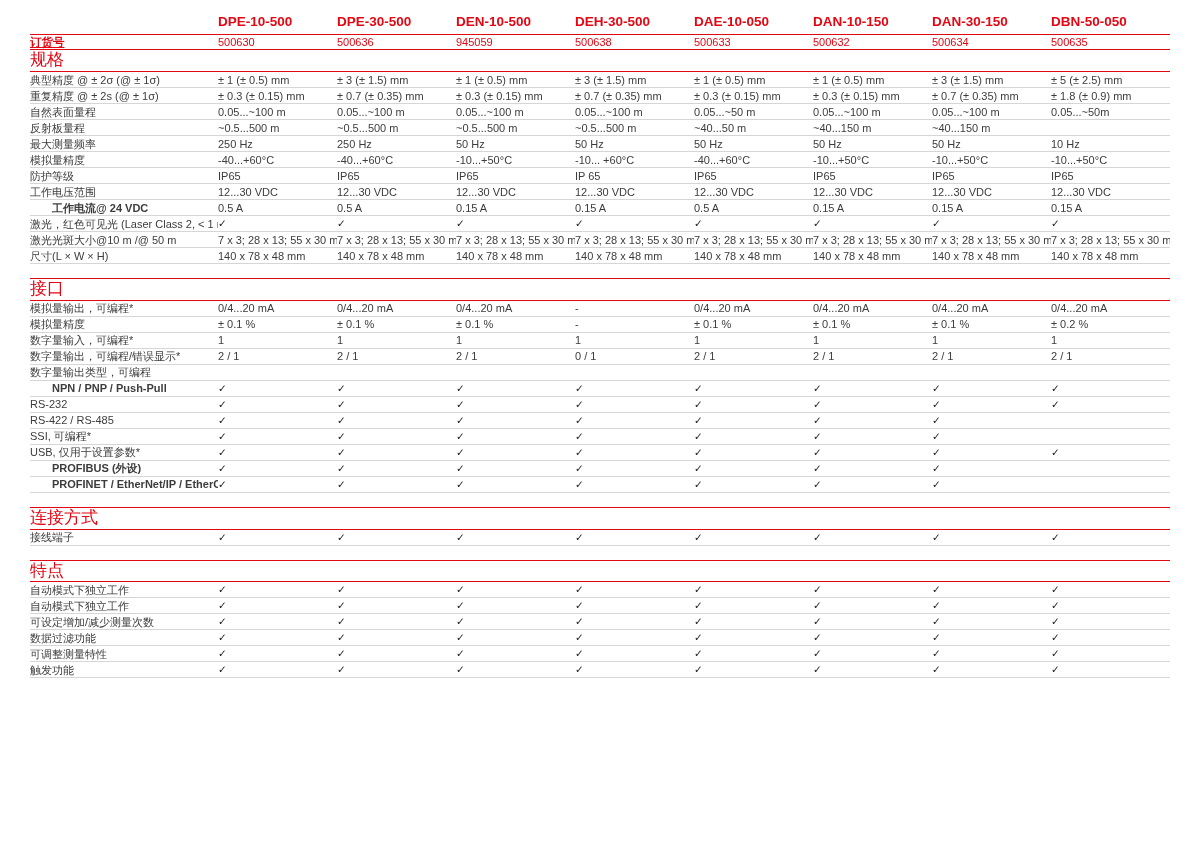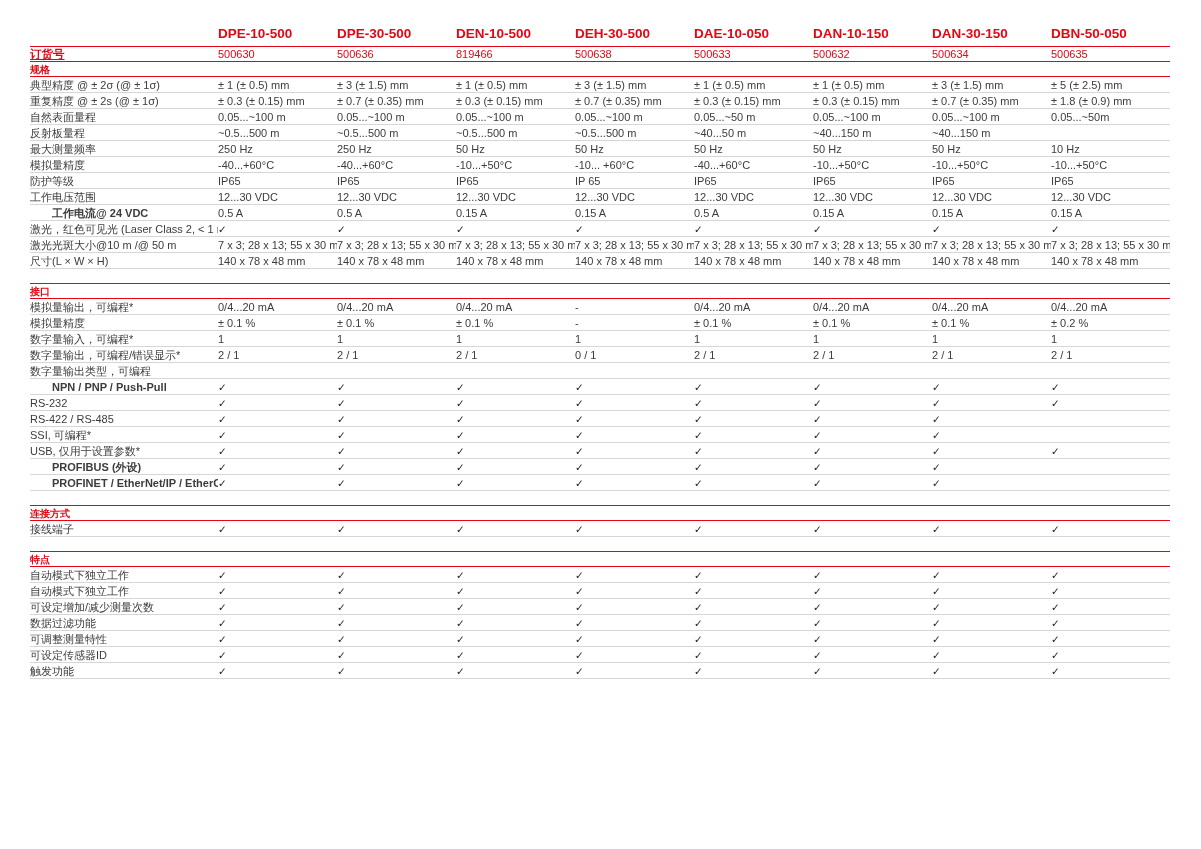--- a/index.html
+++ b/index.html
@@ -5,41 +5,41 @@
   :root { --red: #e30613; --ink: #3c3c3c; --line: #d6d6d6; }
   * { margin: 0; padding: 0; box-sizing: border-box; }
   html, body { background: #ffffff; }
   body {
     width: 1201px; height: 849px; overflow: hidden;
     font-family: "Liberation Sans", "DejaVu Sans", sans-serif;
     color: var(--ink);
   }
   table.spec-table {
     border-collapse: collapse; table-layout: fixed;
-    width: 1140px; margin: 26px 0 0 30px;
+    width: 1140px; margin: 14px 0 0 30px;
   }
   td {
     font-size: 11px; color: var(--ink); vertical-align: middle;
     height: 16px; line-height: 1.1; padding: 1px 4px 1px 0;
     border-bottom: 1px solid var(--line);
     white-space: nowrap; overflow: hidden;
   }
   td.label { padding-left: 0; }
   td.indent { padding-left: 22px; font-weight: bold; }
   tr.product-row td {
     border-bottom: 1px solid var(--red);
     color: var(--red); font-weight: bold; font-size: 13.5px;
     height: 19px; padding-bottom: 4px;
   }
   tr.order-row td {
     color: var(--red); border-bottom: 1px solid var(--red); height: 15px;
   }
   tr.order-row td.label { font-weight: bold; font-size: 11.5px; text-decoration: underline; }
   tr.section-row td {
-    color: var(--red); font-weight: bold; font-size: 10px;
+    color: var(--red); font-weight: normal; font-size: 17px;
     border-top: 1px solid var(--red);
     border-bottom: 1px solid var(--red);
     height: 15px;
   }
   tr.gap-row td { border-bottom: none; height: 15px; }
   span.check { color: #222222; font-size: 10.5px; }
 </style>
 </head>
 <body>
 
@@ -65,21 +65,21 @@
           <td>DEH-30-500</td>
           <td>DAE-10-050</td>
           <td>DAN-10-150</td>
           <td>DAN-30-150</td>
           <td>DBN-50-050</td>
         </tr>
         <tr class="order-row">
           <td class="label">订货号</td>
           <td>500630</td>
           <td>500636</td>
-          <td>819466</td>
+          <td>945059</td>
           <td>500638</td>
           <td>500633</td>
           <td>500632</td>
           <td>500634</td>
           <td>500635</td>
         </tr>
         <tr class="section-row">
           <td colspan="9">规格</td>
         </tr>
         <tr class="data-row">
@@ -417,31 +417,20 @@
           <td><span class="check">✓</span></td>
           <td><span class="check">✓</span></td>
           <td><span class="check">✓</span></td>
           <td><span class="check">✓</span></td>
           <td><span class="check">✓</span></td>
           <td><span class="check">✓</span></td>
           <td><span class="check">✓</span></td>
           <td><span class="check">✓</span></td>
         </tr>
         <tr class="data-row">
-          <td class="label">可设定传感器ID</td>
-          <td><span class="check">✓</span></td>
-          <td><span class="check">✓</span></td>
-          <td><span class="check">✓</span></td>
-          <td><span class="check">✓</span></td>
-          <td><span class="check">✓</span></td>
-          <td><span class="check">✓</span></td>
-          <td><span class="check">✓</span></td>
-          <td><span class="check">✓</span></td>
-        </tr>
-        <tr class="data-row">
           <td class="label">触发功能</td>
           <td><span class="check">✓</span></td>
           <td><span class="check">✓</span></td>
           <td><span class="check">✓</span></td>
           <td><span class="check">✓</span></td>
           <td><span class="check">✓</span></td>
           <td><span class="check">✓</span></td>
           <td><span class="check">✓</span></td>
           <td><span class="check">✓</span></td>
         </tr>

